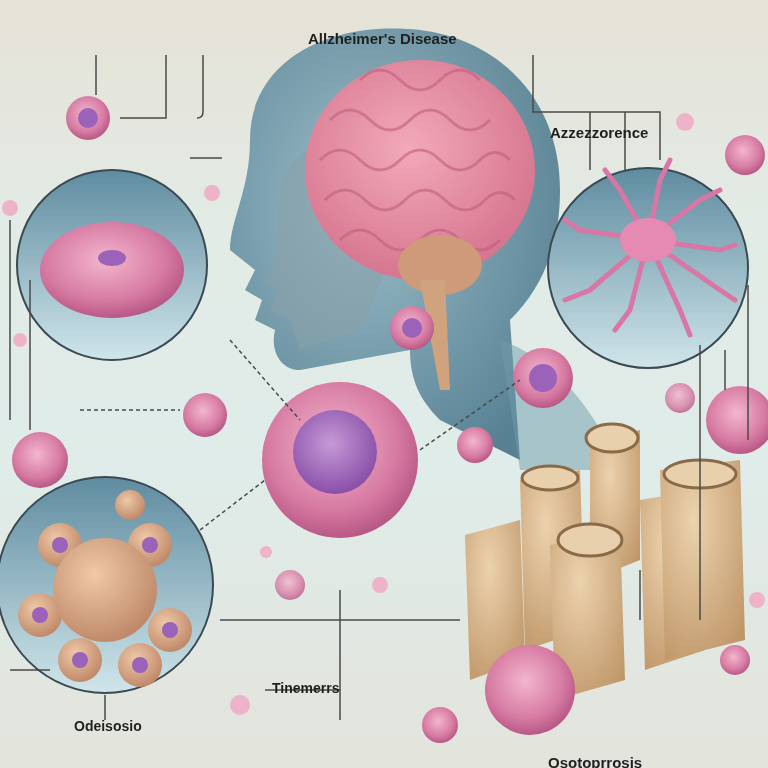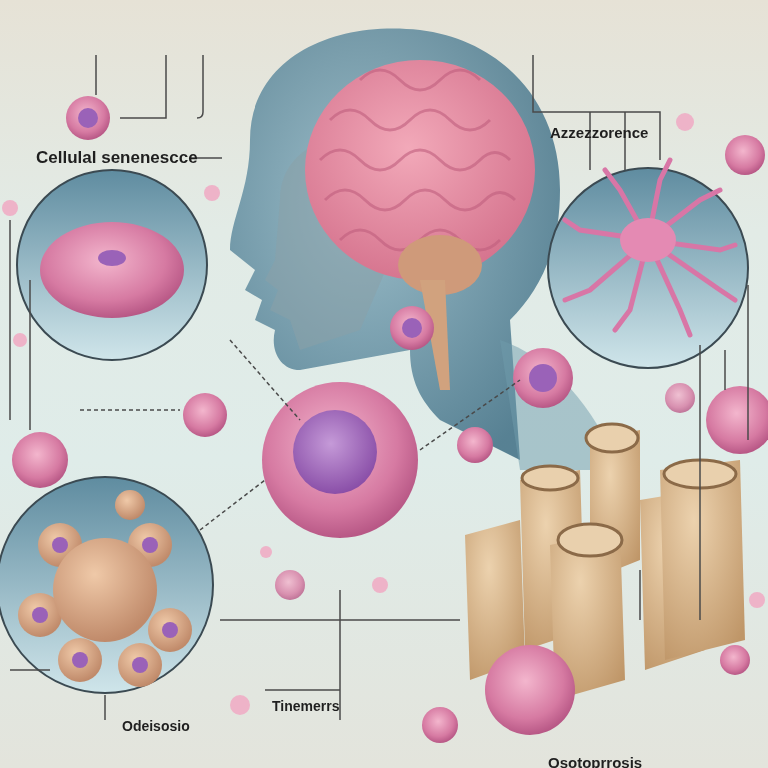--- a/index.html
+++ b/index.html
@@ -169,18 +169,18 @@
     <path d="M80,410 L180,410" stroke-dasharray="4,3"></path>
     <path d="M200,530 L265,480" stroke-dasharray="4,3"></path>
     <path d="M420,450 L520,380" stroke-dasharray="4,3"></path>
     <path d="M10,670 L50,670"></path>
         <path d="M105,695 L105,720"></path>
         <path d="M265,690 L340,690"></path>
     <path d="M222,158 L190,158"></path>
   </g>
 </svg>
 
-<div class="label" style="left:36px;top:148px;font-size:17px;">Cellulal senenescce</div>
+<div class="label" style="left:308px;top:30px;font-size:15px;">Allzheimer's Disease</div>
 <div class="label" style="left:550px;top:78px;font-size:15px;margin-top:46px;">Azzezzorence</div>
-<div class="label" style="left:272px;top:680px;font-size:14px;margin-top:18px;">Tinemerrs</div>
-<div class="label" style="left:74px;top:718px;font-size:14px;margin-left:48px;">Odeisosio</div>
+<div class="label" style="left:272px;top:680px;font-size:14px;">Tinemerrs</div>
+<div class="label" style="left:74px;top:718px;font-size:14px;">Odeisosio</div>
 <div class="label" style="left:548px;top:710px;font-size:15px;margin-top:44px;">Osotoprrosis</div>
 </div>
 
 </body></html>

